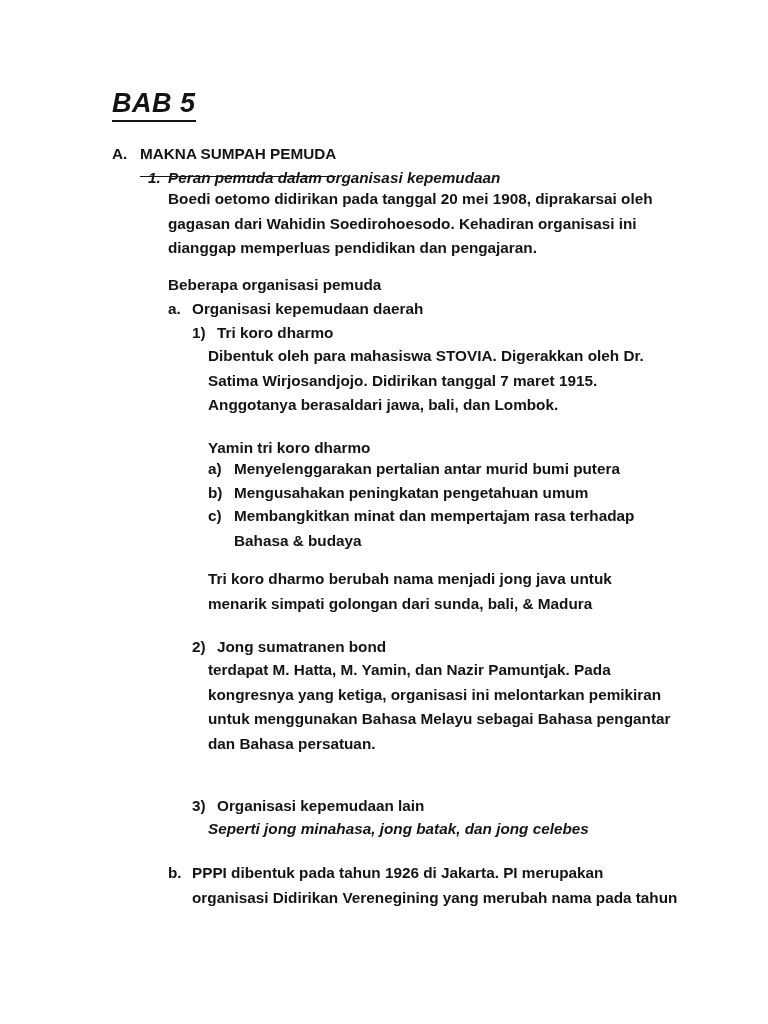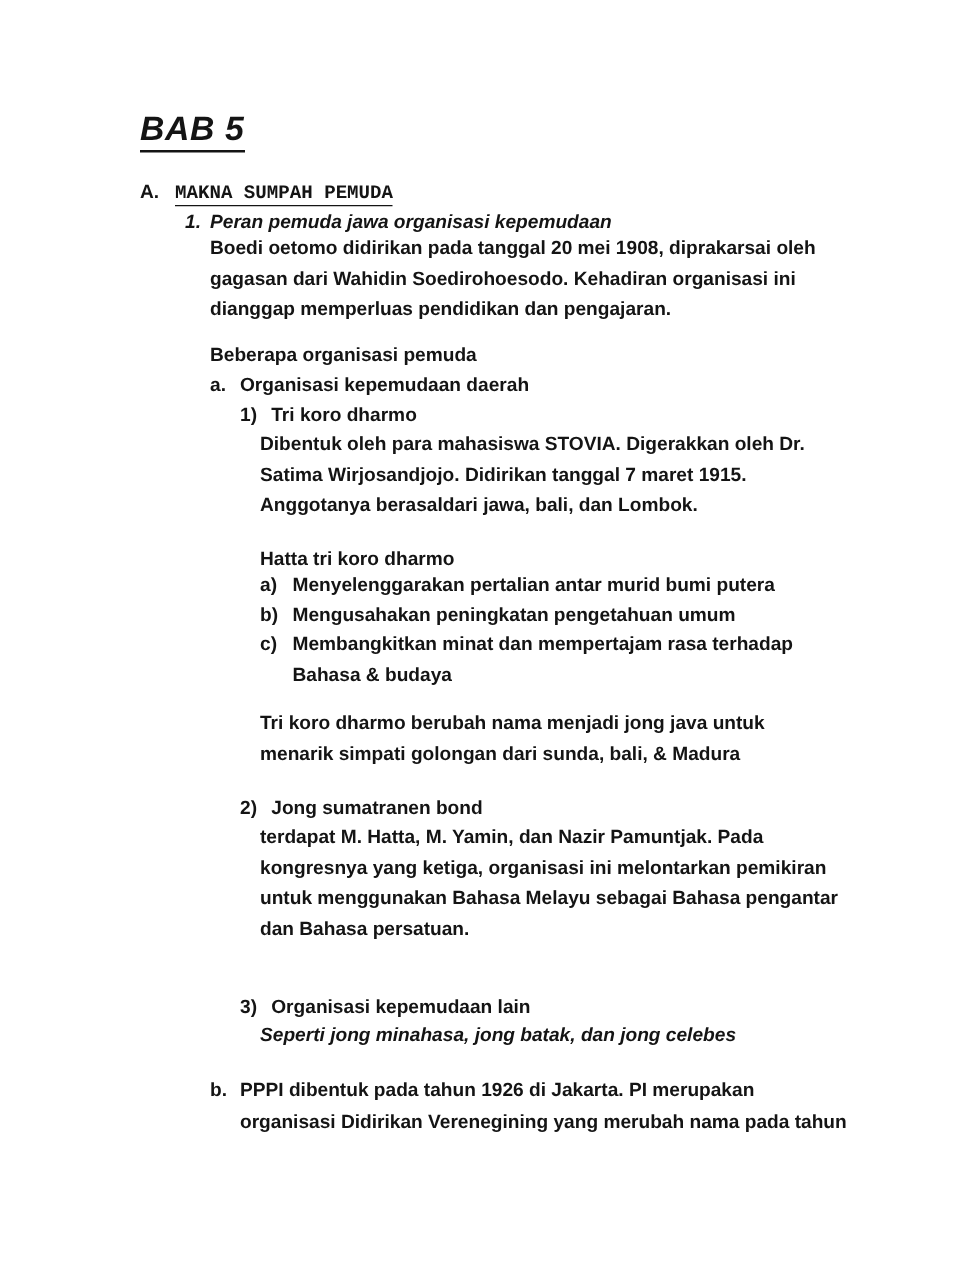--- a/index.html
+++ b/index.html
@@ -69,22 +69,21 @@
     left: 112px;
     top: 142px;
     width: 600px;
     font-weight: bold;
     font-size: 15.3px;
   }
   .sec-a .marker { width: 28px; }
   .sec-a .body .ul {
     display: inline;
     border-bottom: 1.6px solid #141414;
-    padding-bottom: 1px;
-    font-family: Liberation Mono, monospace;
+    padding-bottom: 14px;
   }
 
   
   .sec-1 {
     left: 148px;
     top: 166px;
     width: 560px;
     font-style: italic;
     font-weight: bold;
     font-size: 15.3px;
@@ -192,21 +191,21 @@
 
     <div class="chapter-title"><span class="ul">BAB 5</span></div>
 
     <div class="row sec-a">
       <span class="marker">A.</span>
       <span class="body"><span class="ul">MAKNA SUMPAH PEMUDA</span></span>
     </div>
 
     <div class="row sec-1">
       <span class="marker">1.</span>
-      <span class="body">Peran pemuda jawa organisasi kepemudaan</span>
+      <span class="body">Peran pemuda dalam organisasi kepemudaan</span>
     </div>
 
     <div class="para p-boedi">
       <span class="line">Boedi oetomo didirikan pada tanggal 20 mei 1908, diprakarsai oleh</span>
       <span class="line">gagasan dari Wahidin Soedirohoesodo. Kehadiran organisasi ini</span>
       <span class="line">dianggap memperluas pendidikan dan pengajaran.</span>
     </div>
 
     <div class="para p-beberapa">Beberapa organisasi pemuda</div>
 
@@ -219,21 +218,21 @@
       <span class="marker">1)</span>
       <span class="body">Tri koro dharmo</span>
     </div>
 
     <div class="para p-tri-desc">
       <span class="line">Dibentuk oleh para mahasiswa STOVIA. Digerakkan oleh Dr.</span>
       <span class="line">Satima Wirjosandjojo. Didirikan tanggal 7 maret 1915.</span>
       <span class="line">Anggotanya berasaldari jawa, bali, dan Lombok.</span>
     </div>
 
-    <div class="para p-asas">Hatta tri koro dharmo</div>
+    <div class="para p-asas">Yamin tri koro dharmo</div>
 
     <div class="row para item-aa">
       <span class="marker">a)</span>
       <span class="body">Menyelenggarakan pertalian antar murid bumi putera</span>
     </div>
     <div class="row para item-bb">
       <span class="marker">b)</span>
       <span class="body">Mengusahakan peningkatan pengetahuan umum</span>
     </div>
     <div class="row para item-cc">

